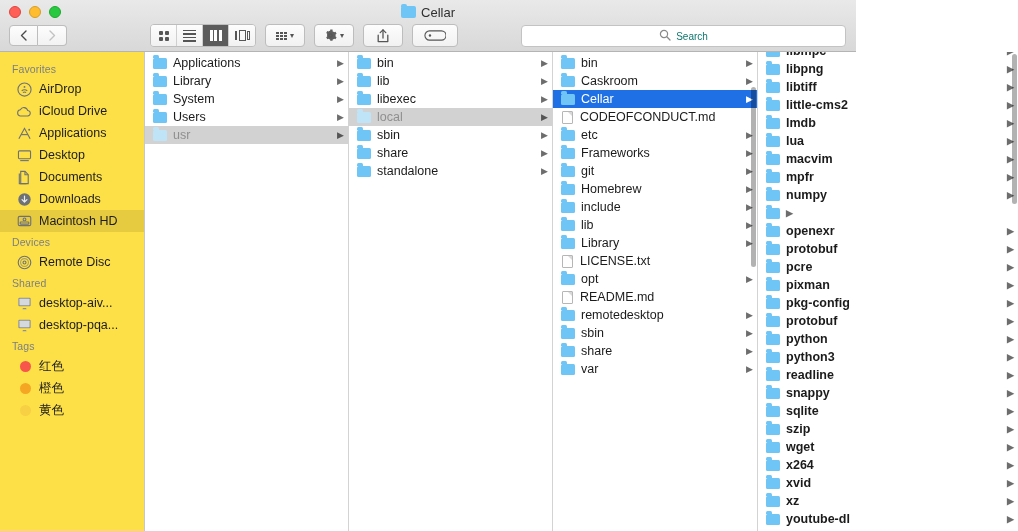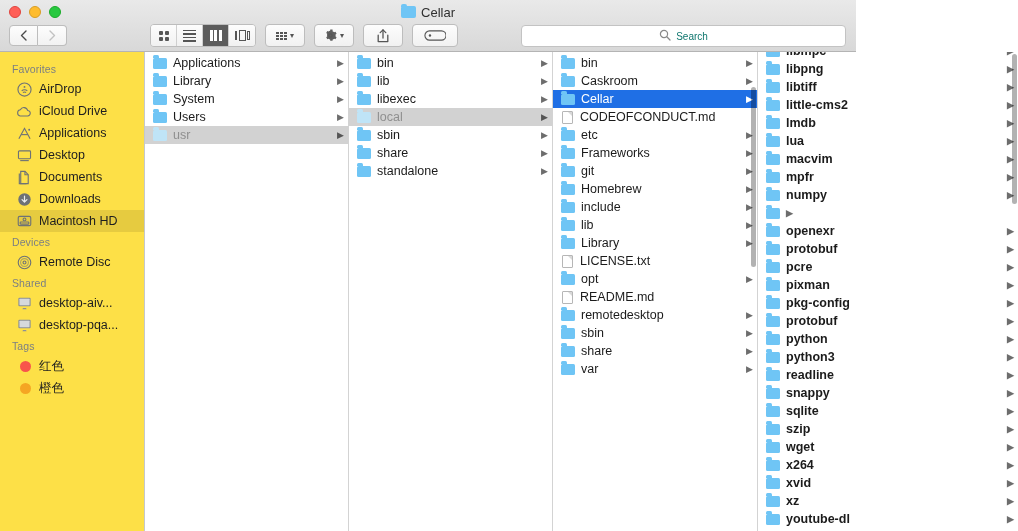--- a/index.html
+++ b/index.html
@@ -422,20 +422,26 @@
             <span class="dot" style="background:#f8554b"></span>
           </span>
           <span>红色</span>
         </div>
         <div class="sb-item">
           <span class="sb-icon">
             <span class="dot" style="background:#f5a623"></span>
           </span>
           <span>橙色</span>
         </div>
+        <div class="sb-item">
+          <span class="sb-icon">
+            <span class="dot" style="background:#f7d044"></span>
+          </span>
+          <span>黄色</span>
+        </div>
       </div>
 
     <div id="columns">
         <div class="col c1">
           <div class="col-inner">
             <div class="row">
               <span class="folder"></span>
               <span class="fname">Applications</span>
               <span class="arw">▶</span>
             </div>

